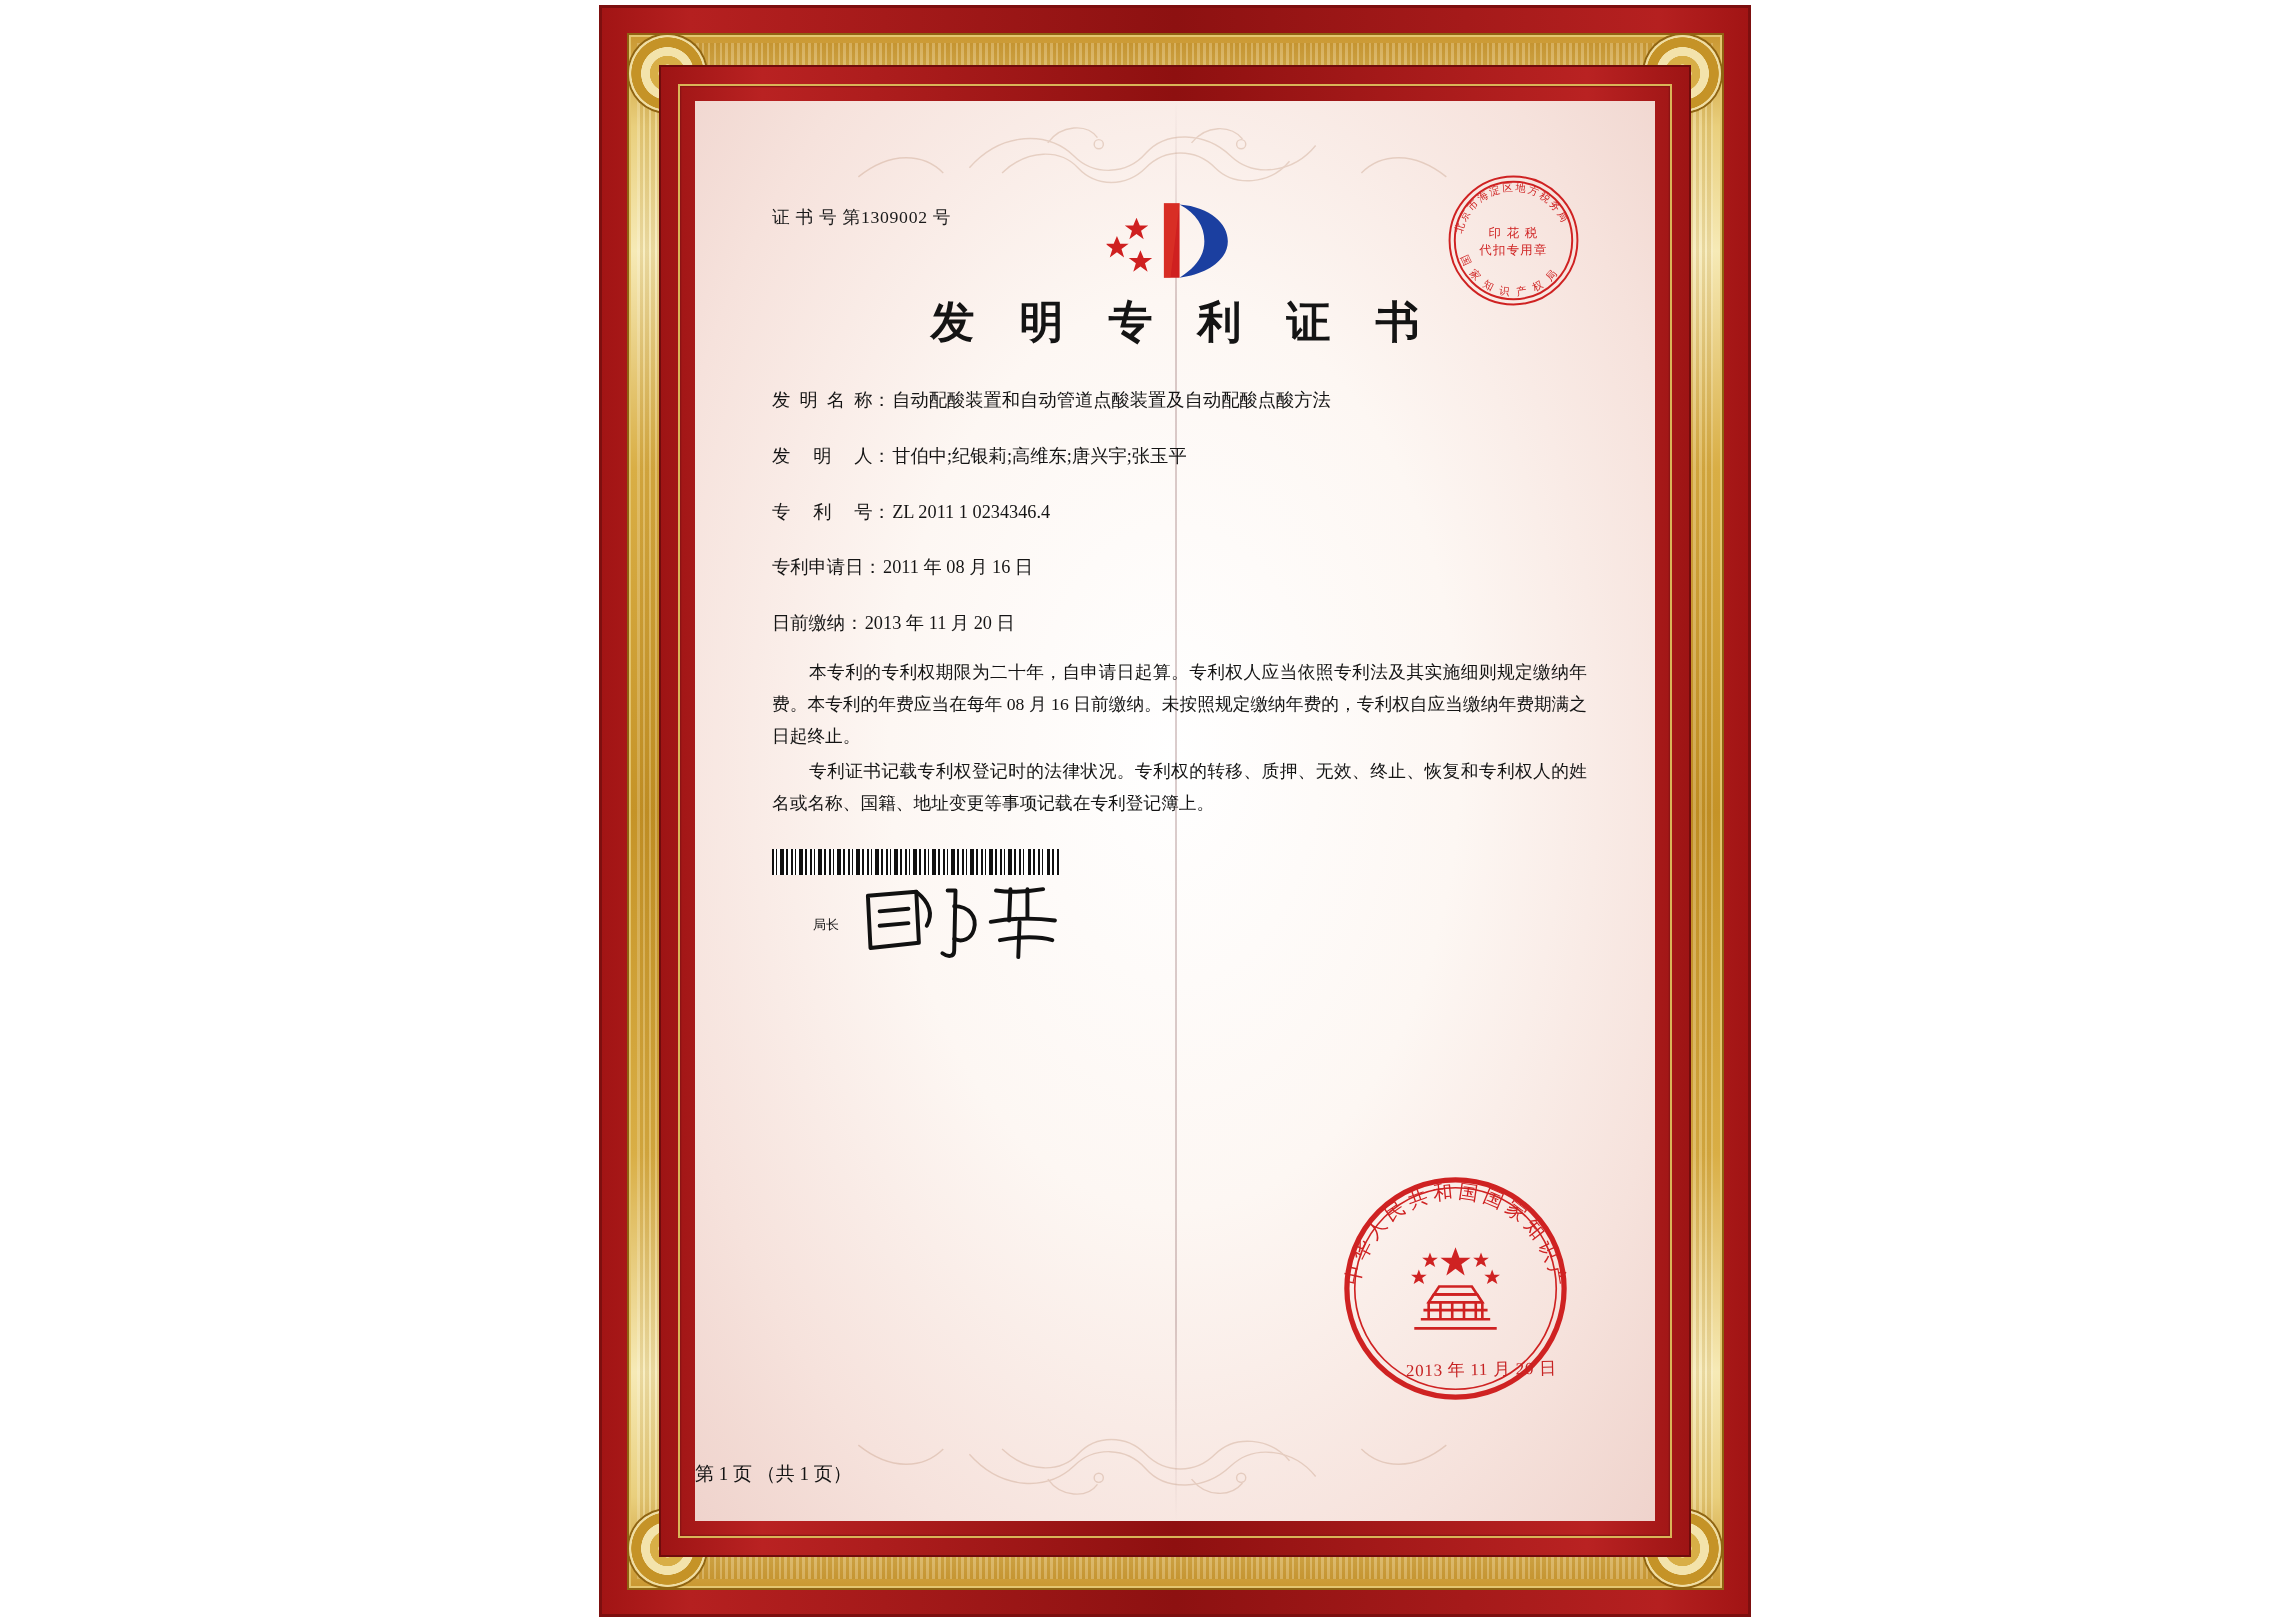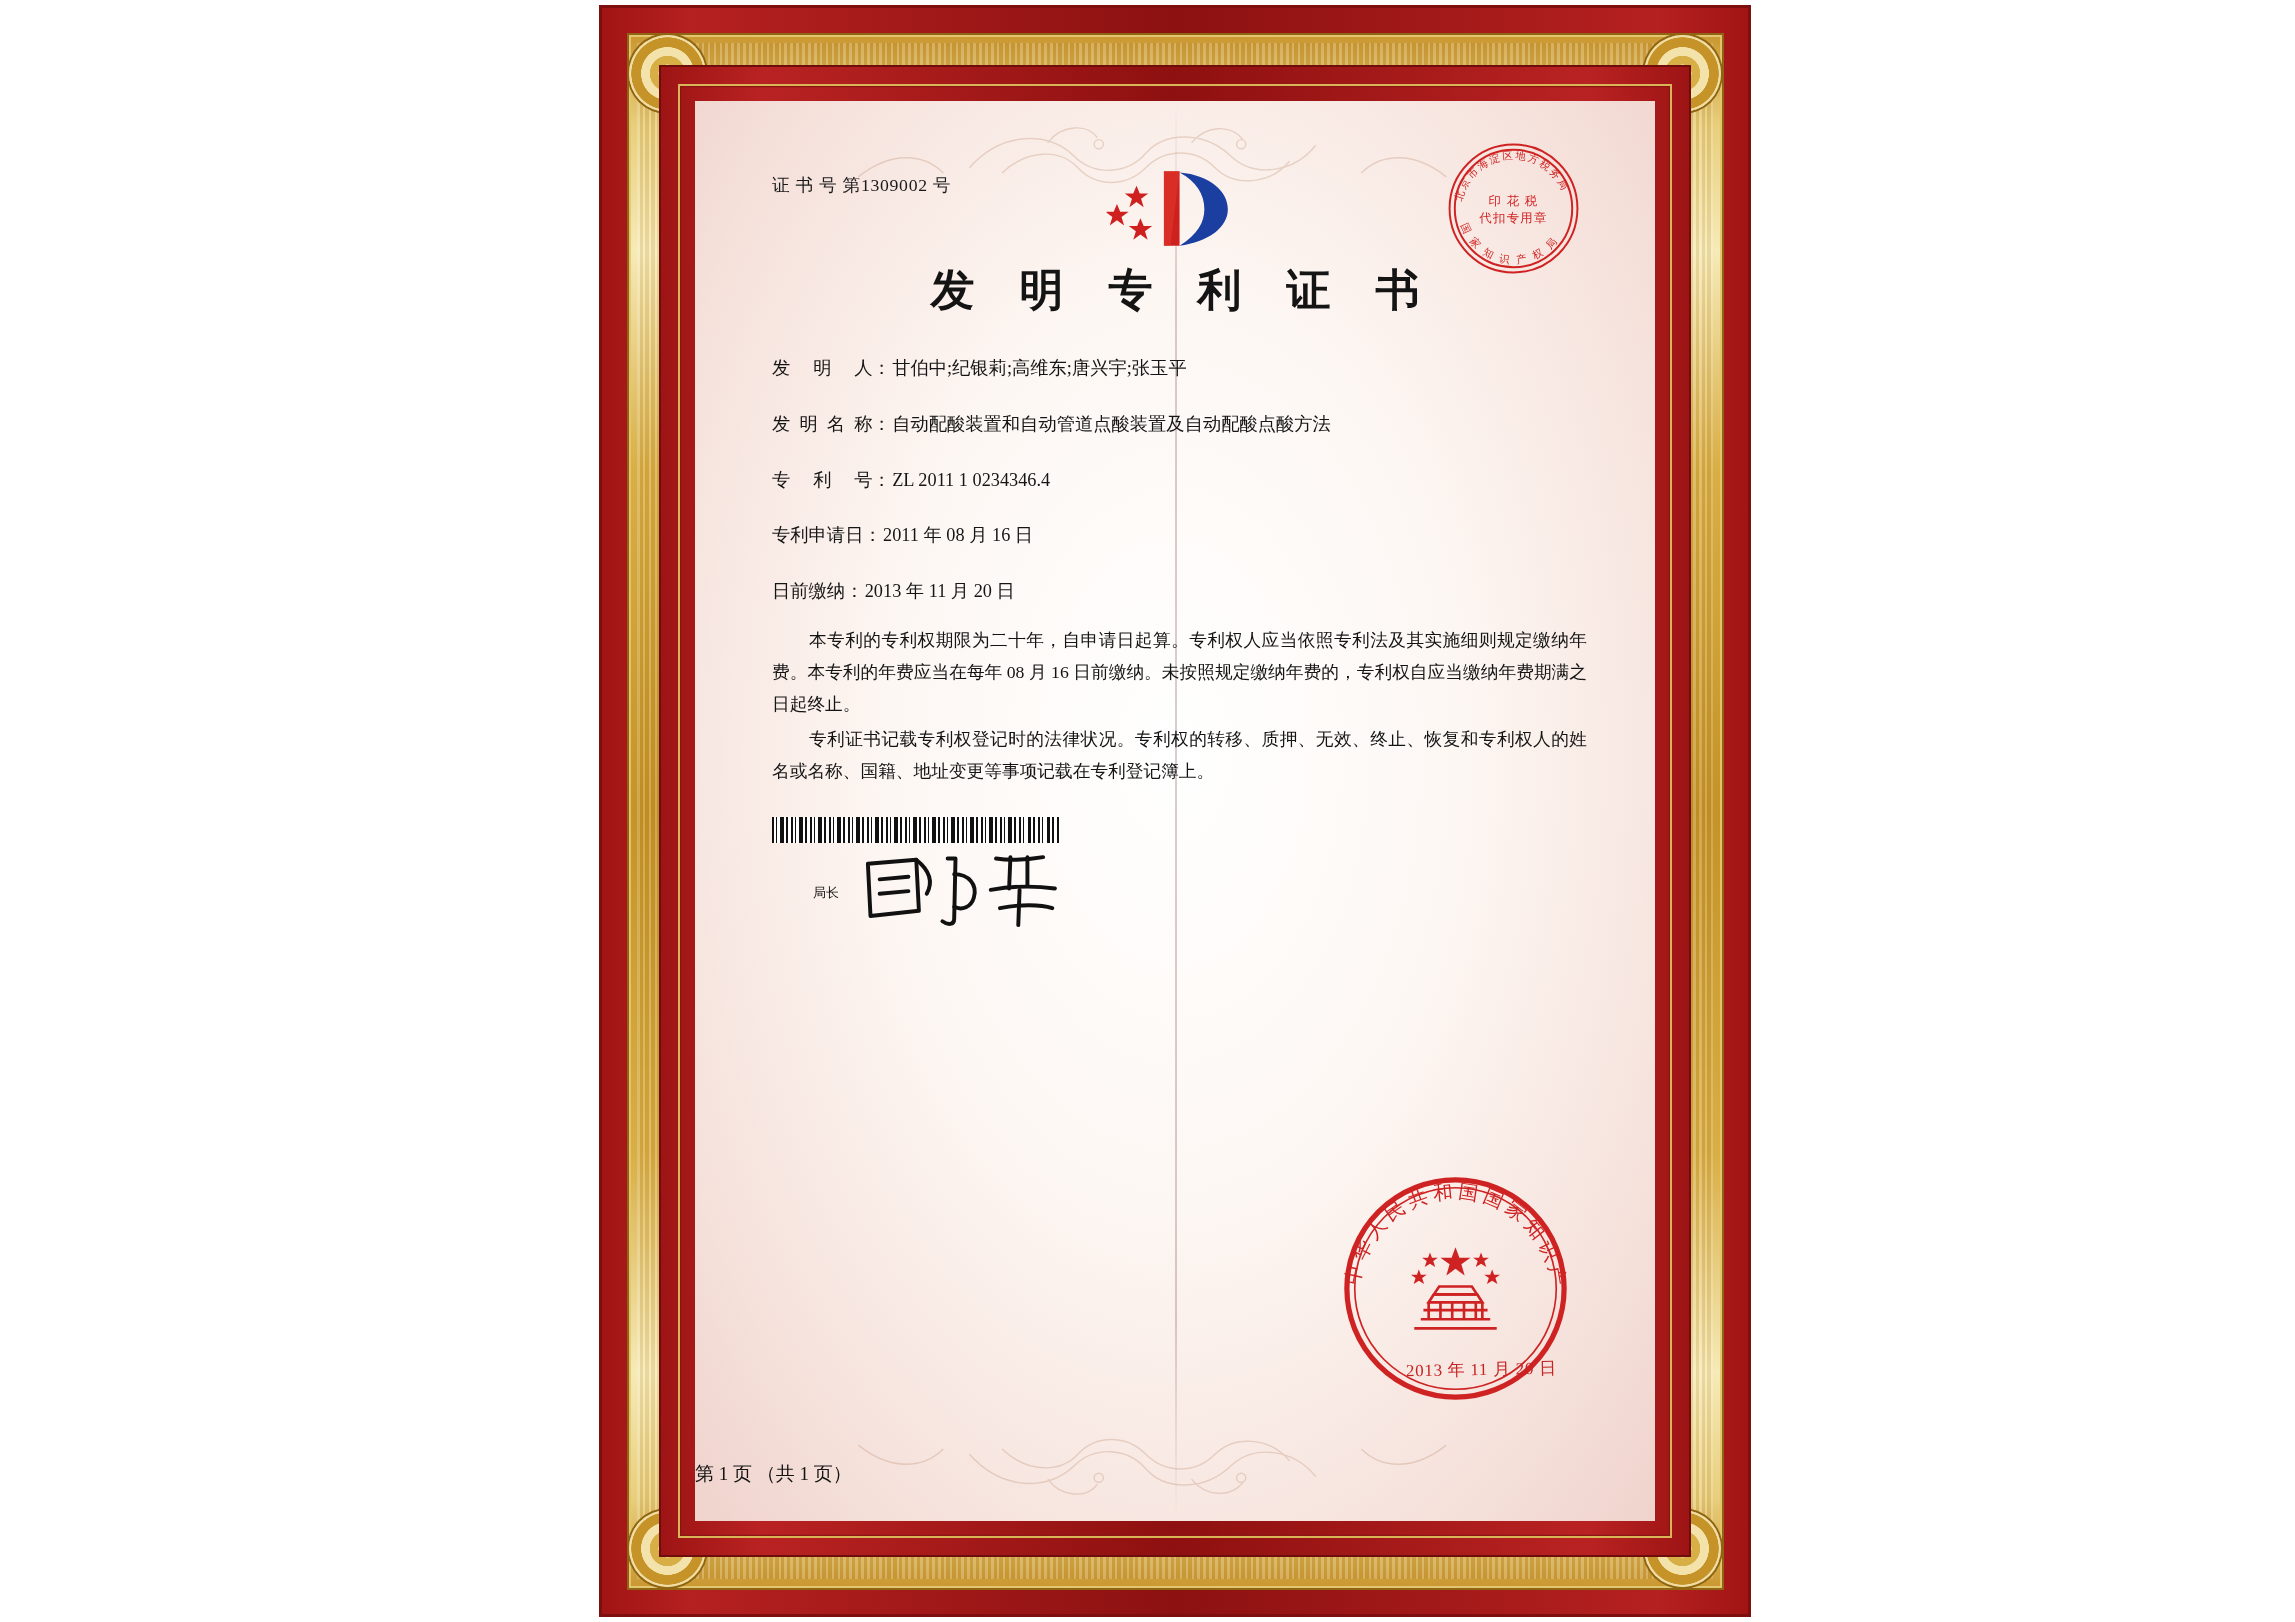--- a/index.html
+++ b/index.html
@@ -118,20 +118,21 @@
     pointer-events:none;
   }
   .wm.top{top:3.9px;}
   .wm.bottom{bottom:3.9px;}
 
   
   .content{
     position:absolute;
     inset:0;
     padding:0;
+    margin-top:32px;
   }
 
   .cert-no{
     position:absolute;
     left:77px; top:72px;
     font-size:17.7px;
     letter-spacing:0.7px;
     color:#1a1a1a;
     font-family:"Liberation Serif", serif;
   }
@@ -317,26 +318,26 @@
             <textPath href="#arcBot" startOffset="10%">国 家 知 识 产 权 局</textPath>
           </text>
           <text x="105" y="100" font-size="19" fill="#cf2222" text-anchor="middle" font-family="Liberation Serif, serif" letter-spacing="2">印 花 税</text>
           <text x="105" y="126" font-size="19" fill="#cf2222" text-anchor="middle" font-family="Liberation Serif, serif" letter-spacing="2">代扣专用章</text>
         </svg>
 
         <div class="main-title">发 明 专 利 证 书</div>
 
         <div class="fields">
           <div class="field">
+            <span class="lbl">发  明  名  称：</span>
+            <span class="val">自动配酸装置和自动管道点酸装置及自动配酸点酸方法</span>
+          </div>
+          <div class="field">
             <span class="lbl">发     明     人：</span>
             <span class="val">甘伯中;纪银莉;高维东;唐兴宇;张玉平</span>
-          </div>
-          <div class="field">
-            <span class="lbl">发  明  名  称：</span>
-            <span class="val">自动配酸装置和自动管道点酸装置及自动配酸点酸方法</span>
           </div>
           <div class="field">
             <span class="lbl">专     利     号：</span>
             <span class="val">ZL 2011 1 0234346.4</span>
           </div>
           <div class="field">
             <span class="lbl">专利申请日：</span>
             <span class="val">2011 年 08 月 16 日</span>
           </div>
           <div class="field">

